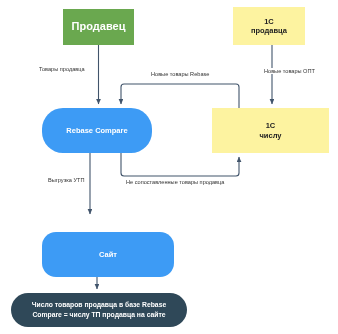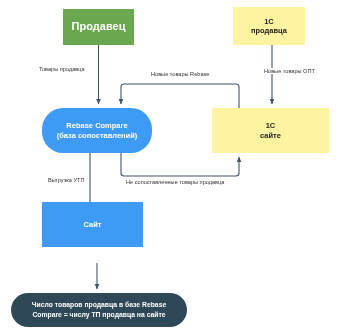--- a/index.html
+++ b/index.html
@@ -78,26 +78,27 @@
     left: 212px; top: 108px;
     width: 117px; height: 45px;
     background: #fdf3a0;
     color: #222222;
     font-size: 7.5px;
     font-weight: bold;
   }
 
   
   #node-site {
-    left: 42px;  top: 202px;
-    width: 101px; height: 45px;
+    left: 42px;  top: 232px;
+    width: 132px; height: 45px;
     background: #3d9bf5;
     color: #ffffff;
     font-size: 7.5px;
     font-weight: bold;
+    border-radius: 14px;
   }
 
   
   #node-result {
     left: 11px;  top: 293px;
     width: 176px; height: 34px;
     background: #2f4858;
     color: #ffffff;
     border-radius: 17px;
     font-size: 6.8px;
@@ -162,26 +163,25 @@
     <span class="line1">Продавец</span>
   </div>
 
   <div class="node" id="node-1c-working">
     <span class="line1">1С</span>
     <span class="line2">продавца</span>
   </div>
 
   <div class="node" id="node-rebase-compare">
     <span class="line1">Rebase Compare</span>
-    <span class="line2">(база сопоставлений)</span>
   </div>
 
   <div class="node" id="node-1c-clone">
     <span class="line1">1С</span>
-    <span class="line2">сайте</span>
+    <span class="line2">числу</span>
   </div>
 
   <div class="node" id="node-site">
     <span class="line1">Сайт</span>
   </div>
 
   <div class="node" id="node-result">
     <span class="line1">Число товаров продавца в базе Rebase</span>
     <span class="line2">Compare = числу ТП продавца на сайте</span>
   </div>

